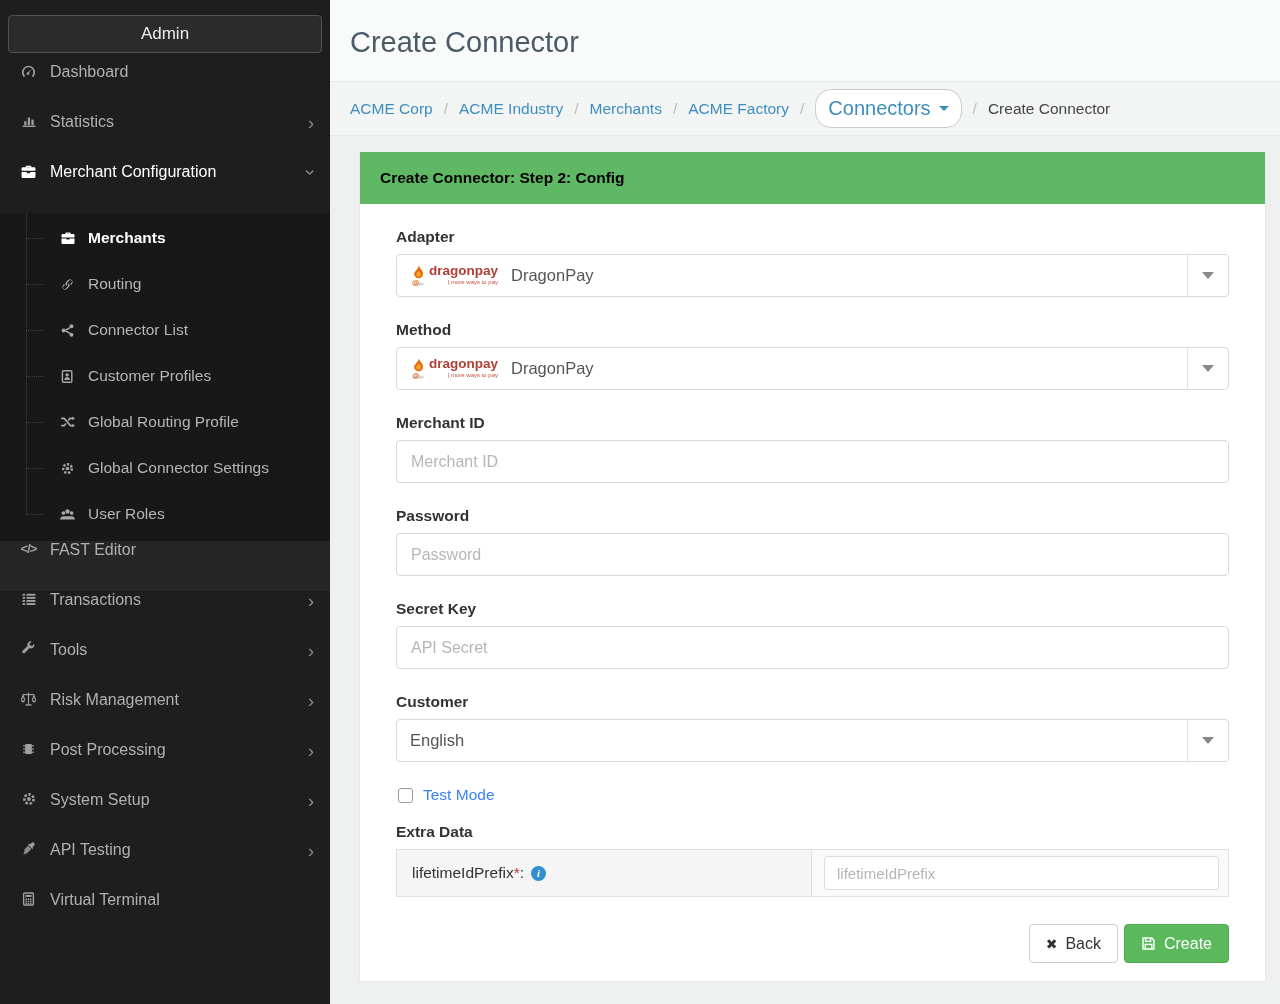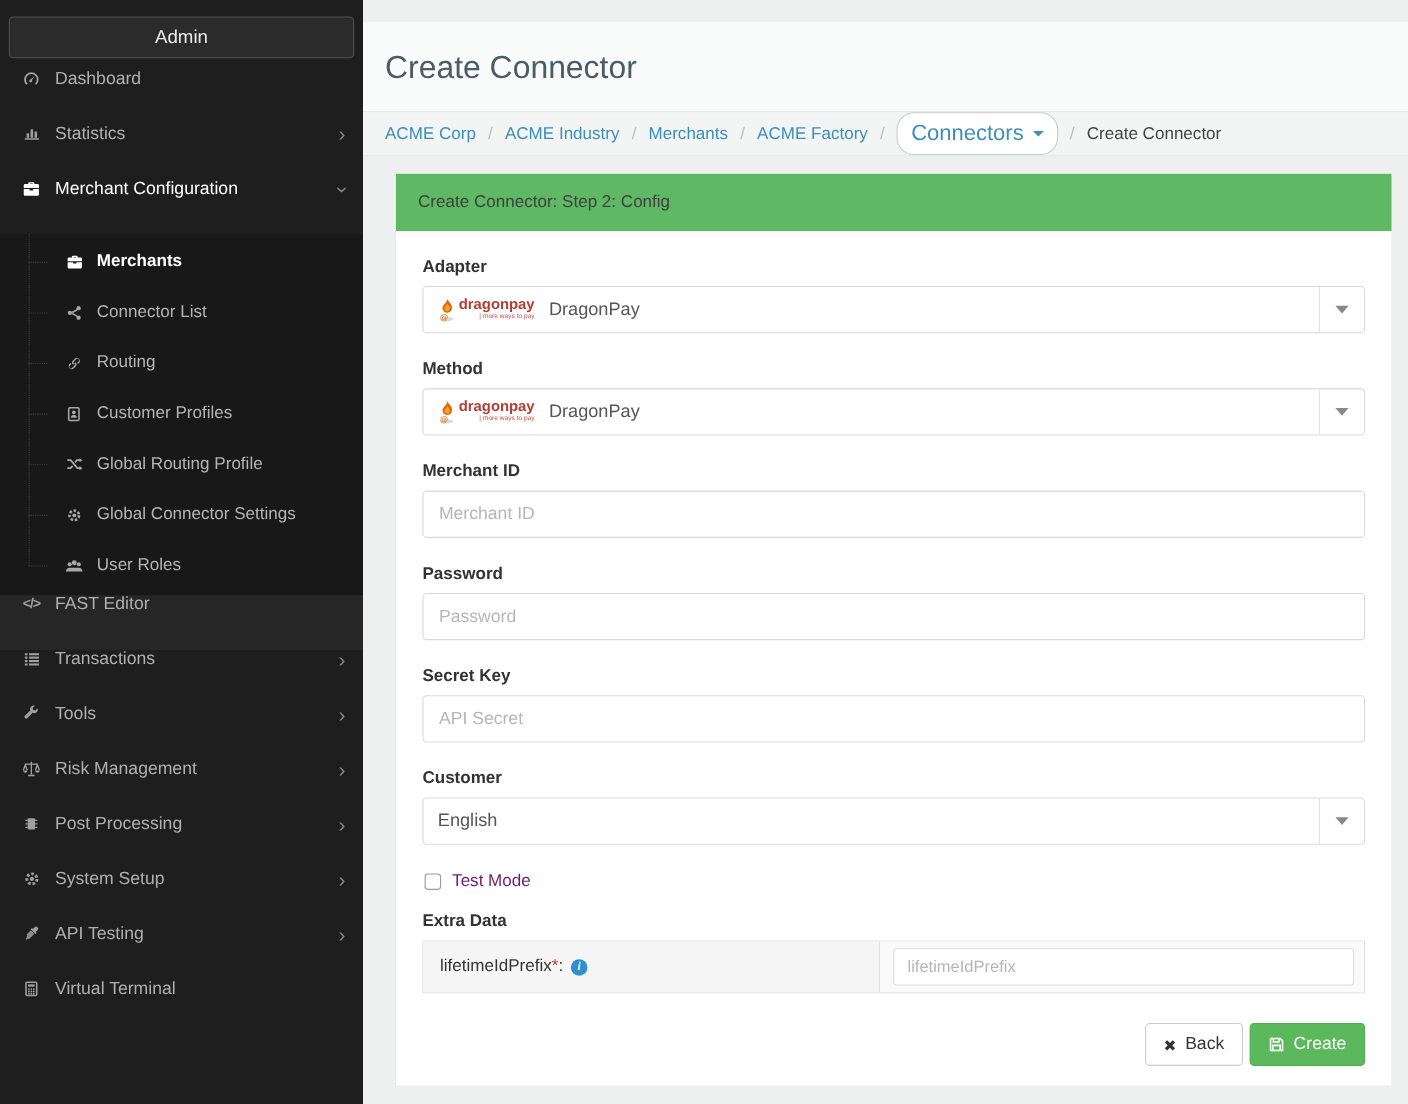--- a/index.html
+++ b/index.html
@@ -22,37 +22,37 @@
 
   .submenu { background:#181818; position:relative; padding:2px 0 4px; }
   .submenu::before { content:""; position:absolute; left:26px; top:0; height:calc(100% - 27px); border-left:1px dotted #404040; }
   .sub-item { height:46px; display:flex; align-items:center; padding-left:56px; font-size:15.5px; color:#b5b5b5; position:relative; cursor:pointer; }
   .sub-item::before { content:""; position:absolute; left:26px; top:50%; width:17px; border-top:1px dotted #404040; }
   .sub-item .icon { width:23px; margin-right:9px; display:flex; justify-content:center; color:#a8a8a8; }
   .sub-item.active { color:#fff; font-weight:bold; }
   .sub-item.active .icon { color:#fff; }
 
   
-  .main { flex:1; display:flex; flex-direction:column;margin-top:20px; }
+  .main { flex:1; display:flex; flex-direction:column; }
   .page-header { background:#f9fafa; padding:26px 20px 22px; }
   .page-title { font-size:29px; font-weight:500; color:#4d5a67; }
   .breadcrumb-bar { background:#f3f5f5; border-top:1px solid #e7e9e9; border-bottom:1px solid #e7e9e9;
     height:57px; display:flex; align-items:center; padding:0 20px; font-size:15.5px; }
   .bc-link { color:#3c8dbc; text-decoration:none; cursor:pointer; }
   .bc-sep { color:#b9c0c3; margin:0 11px; }
   .bc-btn { background:#fff; border:1px solid #ccc; border-radius:16px; padding:7px 12px; color:#3c8dbc;
     font-size:20px; display:flex; align-items:center; cursor:pointer; }
   .bc-caret { width:0; height:0; border-left:5px solid transparent; border-right:5px solid transparent;
     border-top:5px solid #3c8dbc; margin-left:8px; }
   .bc-current { color:#444; }
 
   .content { padding:16px 14px 22px 29px; flex:1; }
   .panel { background:#fff; border:1px solid #e8e8e8; border-top:none; }
-  .panel-header { background:#5fb863; color:#404040; font-size:15.5px; font-weight:normal; padding:17px 20px; height:52px; }
-  .panel-body { padding:24px 24px 14px; }
+  .panel-header { background:#5fb863; color:#000000; font-size:15.5px; font-weight:bold; padding:17px 20px; height:52px; }
+  .panel-body { padding:24px 36px 14px; }
 
   .fg { margin-bottom:24px; }
   .fg > label { display:block; font-weight:bold; color:#333; font-size:15.5px; margin-bottom:8px; }
   .control { height:43px; border:1px solid #d7d9d9; border-radius:4px; background:#fff; width:100%; }
   .select { display:flex; align-items:center; padding-left:13px; cursor:pointer; }
   .caret-box { margin-left:auto; width:41px; align-self:stretch; border-left:1px solid #e2e2e2;
     display:flex; align-items:center; justify-content:center; }
   .caret { width:0; height:0; border-left:6px solid transparent; border-right:6px solid transparent; border-top:7px solid #888; }
   .sel-value { font-size:16.5px; color:#555; margin-left:13px; }
   .sel-value.first { margin-left:0; }
@@ -62,21 +62,21 @@
   
   .dp-logo { display:flex; align-items:center; }
   .dp-col { display:flex; flex-direction:column; margin-left:2px; }
   .dp-name { color:#b03f35; font-weight:bold; font-size:13.5px; line-height:1.1; }
   .dp-tagline { font-size:6px; color:#cc4b3c; align-self:flex-end; line-height:1.2; }
 
   
   .checkbox-row { display:flex; align-items:center; margin:0 0 19px 2px; }
   .checkbox-row input { appearance:none; -webkit-appearance:none; width:15px; height:15px; border:1px solid #9a9a9a;
     border-radius:3px; background:#fff; margin-right:10px; cursor:pointer; }
-  .checkbox-row label { font-size:15.5px; color:#701a75; cursor:pointer; }
+  .checkbox-row label { font-size:15.5px; color:#3b82f6; cursor:pointer; }
 
   
   .extra-label { font-weight:bold; color:#333; font-size:15.5px; margin-bottom:8px; }
   .extra-table { display:flex; border:1px solid #e2e2e2; }
   .extra-key { width:415px; background:#f5f5f5; border-right:1px solid #e2e2e2; padding:12px 15px;
     font-size:15.5px; color:#333; display:flex; align-items:center; }
   .req { color:#c0392b; }
   .info-ic { display:inline-block; width:15px; height:15px; border-radius:50%; background:#2f8fd0; color:#fff;
     font-size:11px; font-weight:bold; font-style:italic; text-align:center; line-height:15px; margin-left:7px;
     font-family:"Liberation Serif", serif; cursor:pointer; }
@@ -140,36 +140,36 @@
           <svg width="16" height="16" viewBox="0 0 16 16" fill="currentColor">
               <path d="M6.2 2.5h3.6c.4 0 .8.4.8.8V4h2.9a1 1 0 0 1 1 1v2.4H1.5V5a1 1 0 0 1 1-1h2.9v-.7c0-.4.4-.8.8-.8zm.7 1.5h2.2v-.3H6.9z"></path>
               <path d="M1.5 8.4h5v1.2h3V8.4h5V13a1 1 0 0 1-1 1h-11a1 1 0 0 1-1-1z"></path>
             </svg>
         </span>
         <span>Merchants</span>
       </div>
       <div class="sub-item">
         <span class="icon">
           <svg width="15" height="15" viewBox="0 0 16 16" fill="currentColor">
+              <path d="M6.8 9.2a3 3 0 0 1 0-4.2l1.9-1.9a3 3 0 0 1 4.2 4.2L11.7 8.5l-1-1 1.2-1.2a1.6 1.6 0 1 0-2.2-2.2L7.8 6a1.6 1.6 0 0 0 0 2.2z"></path>
+              <path d="M9.2 6.8a3 3 0 0 1 0 4.2l-1.9 1.9a3 3 0 0 1-4.2-4.2L4.3 7.5l1 1-1.2 1.2a1.6 1.6 0 1 0 2.2 2.2L8.2 10a1.6 1.6 0 0 0 0-2.2z"></path>
+            </svg>
+        </span>
+        <span>Routing</span>
+      </div>
+      <div class="sub-item">
+        <span class="icon">
+          <svg width="15" height="15" viewBox="0 0 16 16" fill="currentColor">
               <circle cx="12.2" cy="3.4" r="2.1"></circle>
               <circle cx="3.8" cy="8" r="2.1"></circle>
               <circle cx="12.2" cy="12.6" r="2.1"></circle>
               <path d="m5.5 6.9 4.8-2.7.8 1.4-4.8 2.7zM5.5 9.1l4.8 2.7.8-1.4-4.8-2.7z"></path>
             </svg>
         </span>
         <span>Connector List</span>
-      </div>
-      <div class="sub-item">
-        <span class="icon">
-          <svg width="15" height="15" viewBox="0 0 16 16" fill="currentColor">
-              <path d="M6.8 9.2a3 3 0 0 1 0-4.2l1.9-1.9a3 3 0 0 1 4.2 4.2L11.7 8.5l-1-1 1.2-1.2a1.6 1.6 0 1 0-2.2-2.2L7.8 6a1.6 1.6 0 0 0 0 2.2z"></path>
-              <path d="M9.2 6.8a3 3 0 0 1 0 4.2l-1.9 1.9a3 3 0 0 1-4.2-4.2L4.3 7.5l1 1-1.2 1.2a1.6 1.6 0 1 0 2.2 2.2L8.2 10a1.6 1.6 0 0 0 0-2.2z"></path>
-            </svg>
-        </span>
-        <span>Routing</span>
       </div>
       <div class="sub-item">
         <span class="icon">
           <svg width="15" height="15" viewBox="0 0 16 16">
               <rect x="2.6" y="1.8" width="10" height="12.4" rx="1.2" fill="none" stroke="currentColor" stroke-width="1.5"></rect>
               <circle cx="7.6" cy="6.2" r="1.8" fill="currentColor"></circle>
               <path d="M4.6 11.6c0-1.7 1.4-3 3-3s3 1.3 3 3z" fill="currentColor"></path>
             </svg>
         </span>
         <span>Customer Profiles</span>

